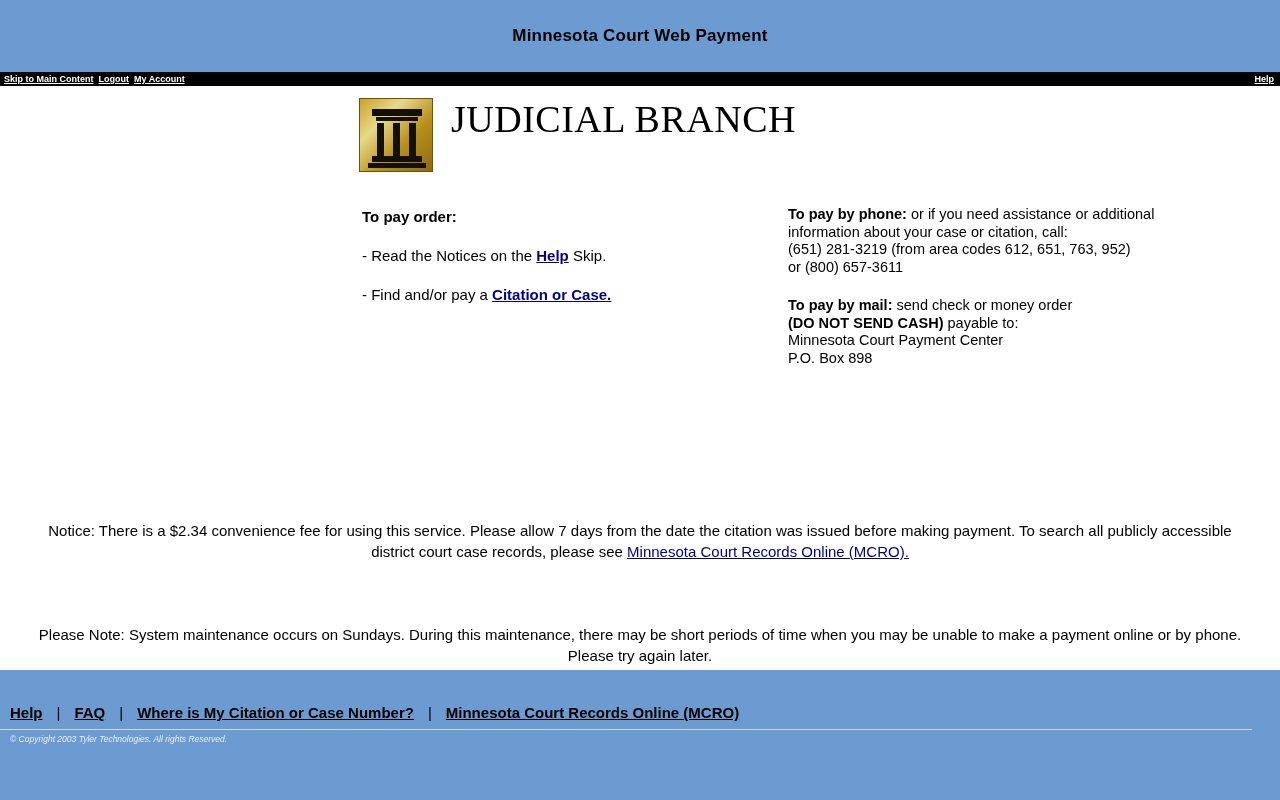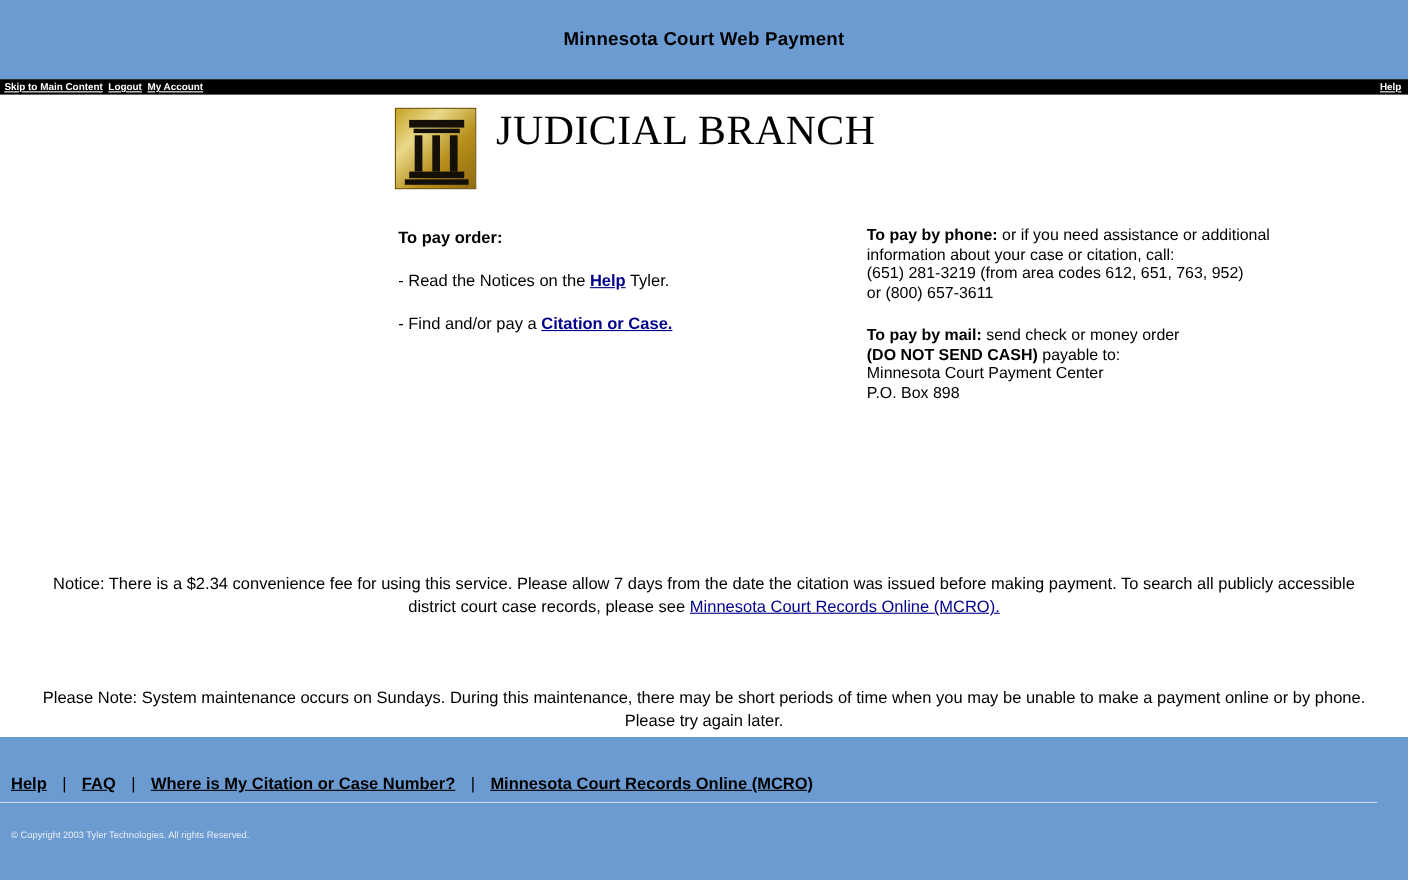--- a/index.html
+++ b/index.html
@@ -199,23 +199,24 @@
     font-weight: bold;
     text-decoration: underline;
   }
   .footer-links .sep {
     margin: 0 14px;
     color: #000000;
     font-weight: normal;
   }
   .copyright {
     padding-left: 10px;
-    margin-top: 24px;
+    margin-top: 4px;
     font-size: 8.5px;
     color: #e8eef5;
+    font-style: italic;
   }
 </style>
 </head>
 <body>
 
 <div class="top-banner">
   <div class="top-banner-title">Minnesota Court Web Payment</div>
 </div>
 
 <div class="navbar">
@@ -240,21 +241,21 @@
   <div class="logo-text">
     <div>JUDICIAL BRANCH</div>
   </div>
 </div>
 
 <div class="cols">
 
   <div class="col-left">
     <div class="hdr">To pay order:</div>
     <p>
-      <span>- Read the Notices on the </span><a href="#">Help</a><span> Tyler.</span>
+      <span>- Read the Notices on the </span><a href="#">Help</a><span> Skip.</span>
     </p>
     <p>
       <span>- Find and/or pay a </span><a href="#" class="big">Citation or Case.</a>
     </p>
   </div>
 
   <div class="col-right">
     <div class="block1">
       <b>To pay by phone:</b><span> or if you need assistance or additional information about your case or citation, call:</span>
       <span class="line">(651) 281-3219 (from area codes 612, 651, 763, 952)</span>

